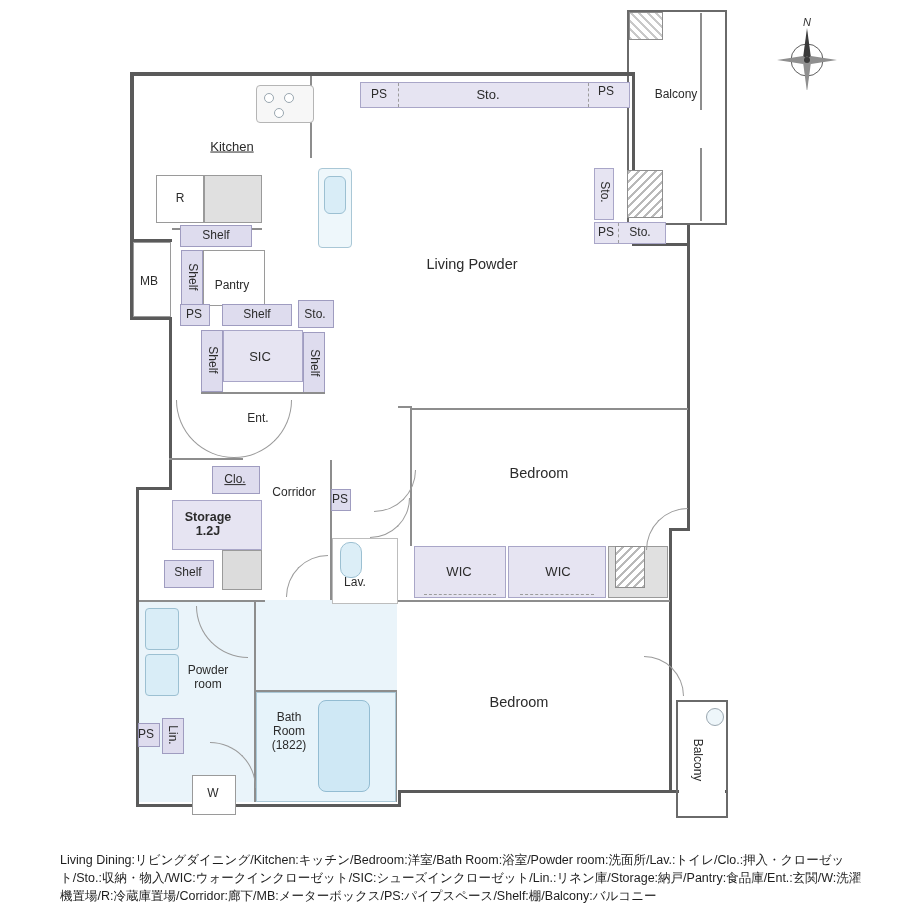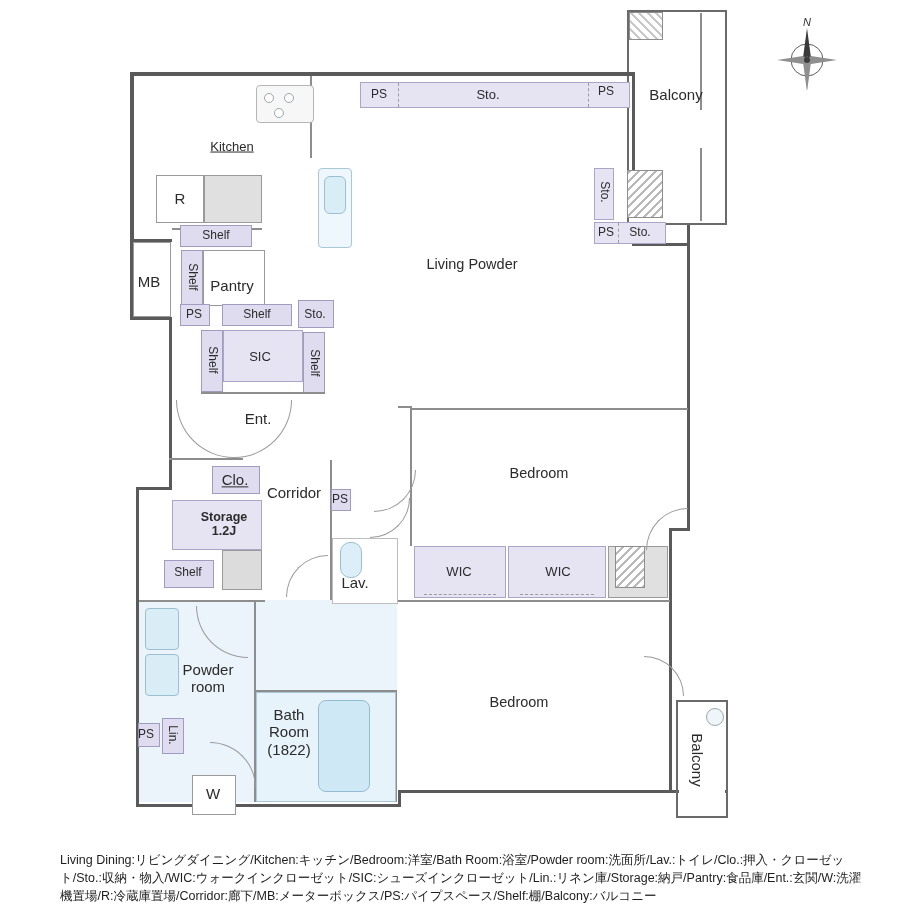--- a/index.html
+++ b/index.html
@@ -1,21 +1,21 @@
 <!DOCTYPE html>
 <html><head>
 <meta charset="utf-8">
 <style>
   html,body{margin:0;padding:0;background:#ffffff;}
   body{width:920px;height:920px;font-family:"Liberation Sans",sans-serif;color:#222;}
   #plan{position:relative;width:920px;height:920px;overflow:hidden;}
 
   .room-label{position:absolute;font-size:13px;color:#2b2b2b;white-space:nowrap;transform:translate(-50%,-50%);text-align:center;line-height:1.15;}
   .room-label.big{font-size:14.5px;}
-  .room-label.sm{font-size:15px;}
+  .room-label.sm{font-size:12px;}
   .room-label.xs{font-size:12px;}
 
   .wall{position:absolute;background:#5a5a5a;}
   .thinwall{position:absolute;background:#8d8d8d;}
   .outline{position:absolute;border:2px solid #5d5d5d;box-sizing:border-box;}
 
   .fill-white{position:absolute;background:#ffffff;}
   .fill-lav{position:absolute;background:#dedcee;border:1px solid #9f9cc0;box-sizing:border-box;}
   .fill-lav2{position:absolute;background:#e6e4f2;border:1px solid #a9a6c8;box-sizing:border-box;}
   .fill-blue{position:absolute;background:#e2f0f7;border:1px solid #a9c7d6;box-sizing:border-box;}
@@ -167,21 +167,21 @@
 
   <div class="room-label big" style="left:472px;top:264px;">Living Powder</div>
   <div class="room-label" style="left:232px;top:147px;text-decoration:underline;">Kitchen</div>
   <div class="room-label big" style="left:539px;top:473px;">Bedroom</div>
   <div class="room-label big" style="left:519px;top:702px;">Bedroom</div>
   <div class="room-label sm" style="left:289px;top:732px;white-space:pre-line;">Bath
 Room
 (1822)</div>
   <div class="room-label sm" style="left:208px;top:678px;white-space:pre-line;">Powder
 room</div>
-  <div class="room-label" style="left:224px;top:524px;white-space:pre-line;font-weight:bold;font-size:12.5px;">Storage
+  <div class="room-label" style="left:208px;top:524px;white-space:pre-line;font-weight:bold;font-size:12.5px;">Storage
 1.2J</div>
   <div class="room-label sm" style="left:294px;top:493px;">Corridor</div>
   <div class="room-label sm" style="left:258px;top:419px;">Ent.</div>
   <div class="room-label" style="left:260px;top:357px;">SIC</div>
   <div class="room-label sm" style="left:232px;top:273px;margin-top:13px;">Pantry</div>
   <div class="room-label sm" style="left:149px;top:282px;">MB</div>
   <div class="room-label sm" style="left:235px;top:480px;text-decoration:underline;">Clo.</div>
   <div class="room-label sm" style="left:355px;top:583px;">Lav.</div>
   <div class="room-label" style="left:459px;top:572px;">WIC</div>
   <div class="room-label" style="left:558px;top:572px;">WIC</div>

